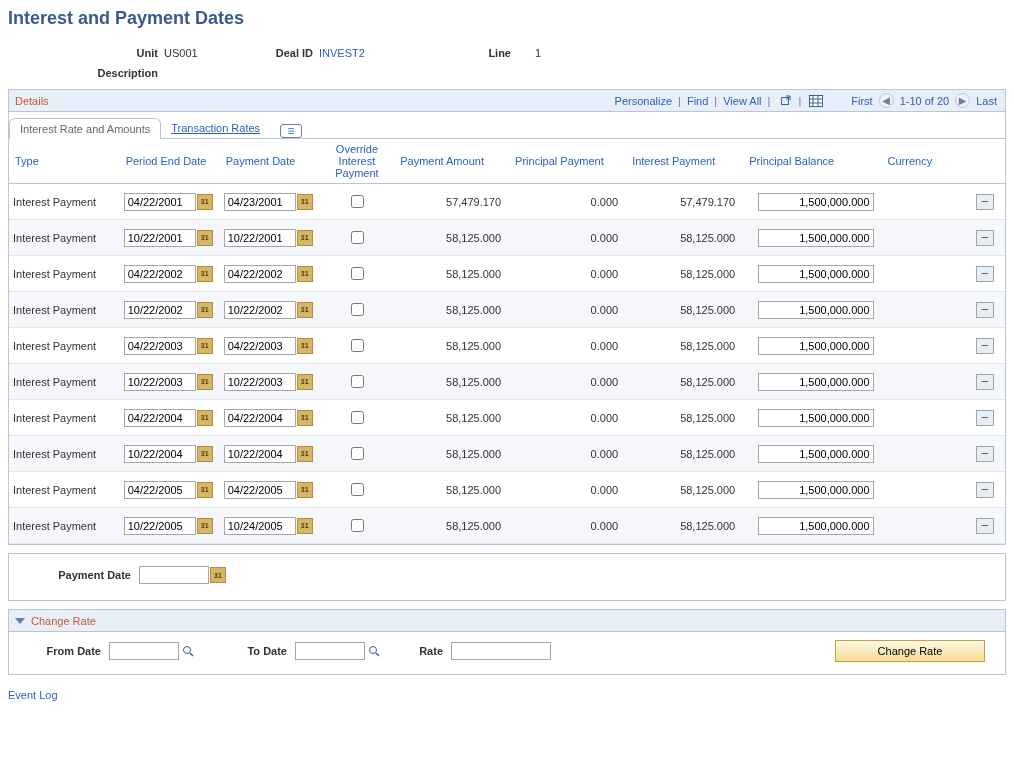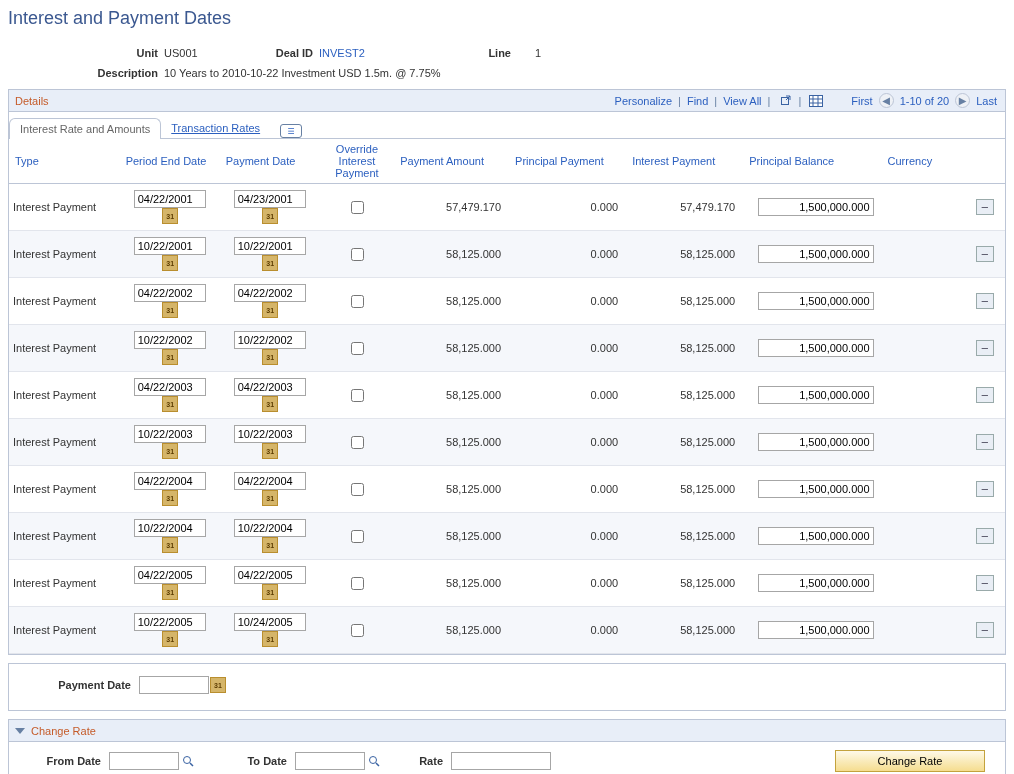--- a/index.html
+++ b/index.html
@@ -7,21 +7,21 @@
     margin: 0;
     padding: 8px;
     font-family: Arial, Helvetica, sans-serif;
     font-size: 11px;
     color: #333;
     background: #fff;
   }
   .page-title {
     color: #3b5890;
     font-size: 18px;
-    font-weight: normal;
+    font-weight: bold;
     margin: 0 0 14px 0;
   }
   .header-fields { margin-bottom: 6px; }
   .hf-row { display: flex; align-items: center; height: 20px; }
   .hf-label { font-weight: bold; text-align: right; }
   .hf-val { color: #333; }
   .hf-link { color: #2b5fbf; }
   .panel {
     border: 1px solid #bcc5d6;
     margin-bottom: 8px;
@@ -77,21 +77,21 @@
   }
   table.datagrid th.c { text-align: center; }
   table.datagrid th.r { }
   table.datagrid td {
     padding: 6px 4px; height: 36px; vertical-align: middle;
     border-bottom: 1px solid #e2e5ec;
   }
   table.datagrid tr.odd td { background: #f5f7fb; }
   table.datagrid td.r { text-align: right; padding-right: 8px; }
   table.datagrid td.c { text-align: center; }
-  .date-cell { display:flex; align-items:center;flex-direction:column; }
+  .date-cell { display:flex; align-items:center; }
   input.date-inp {
     width: 72px; height: 18px; font-size: 11px; padding: 0 3px;
     border: 1px solid #a6a6a6; background:#fff;
   }
   .cal-icon {
     width:16px; height:16px; display:inline-flex; align-items:center; justify-content:center;
     background:#d5b569; border:1px solid #b98e2e; margin-left:1px; cursor:pointer;
     color:#5c3c00; font-size:7px; font-weight:bold;
   }
   input.bal-inp {
@@ -145,21 +145,20 @@
   <div class="hf-row">
     <span class="hf-label" style="width:150px">Unit</span>
     <span class="hf-val" style="width:115px;padding-left:6px">US001</span>
     <span class="hf-label" style="width:40px">Deal ID</span>
     <span class="hf-val hf-link" style="width:168px;padding-left:6px">INVEST2</span>
     <span class="hf-label" style="width:30px">Line</span>
     <span class="hf-val" style="padding-left:24px">1</span>
   </div>
   <div class="hf-row">
     <span class="hf-label" style="width:150px;padding-left:55px">Description</span>
-    <span class="hf-val" style="padding-left:6px">10 Years to 2010-10-22 Investment USD 1.5m. @ 7.75%</span>
   </div>
 </div>
 
 <div class="panel">
   <div class="panel-header">
     <span class="panel-title">Details</span>
     <div class="panel-right">
       <a>Personalize</a>
       <span class="sep">|</span>
       <a>Find</a>

